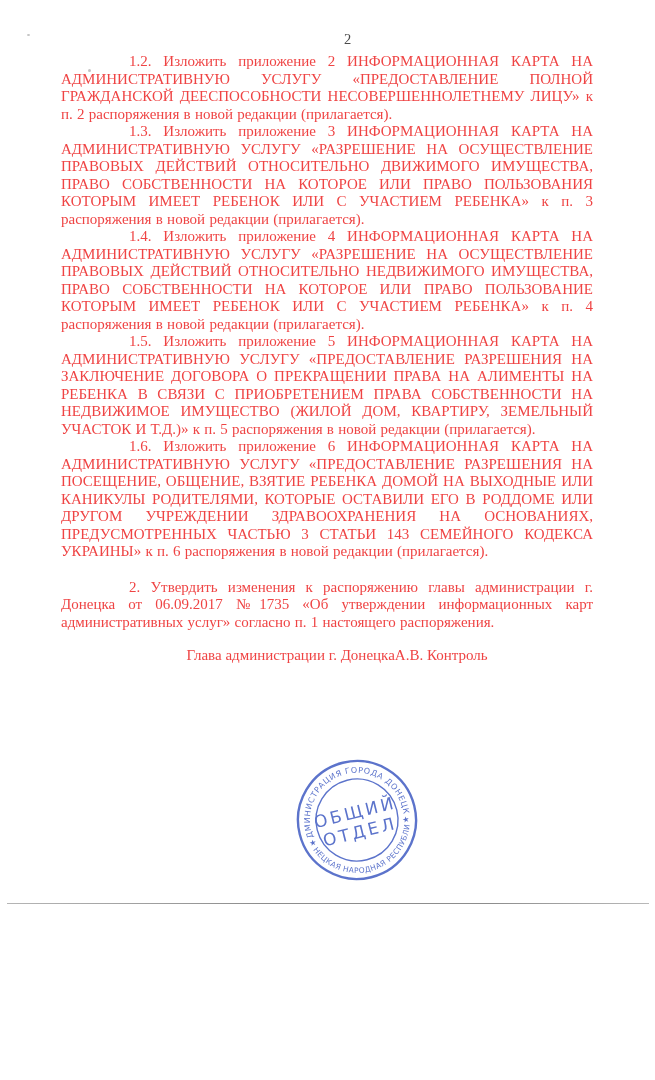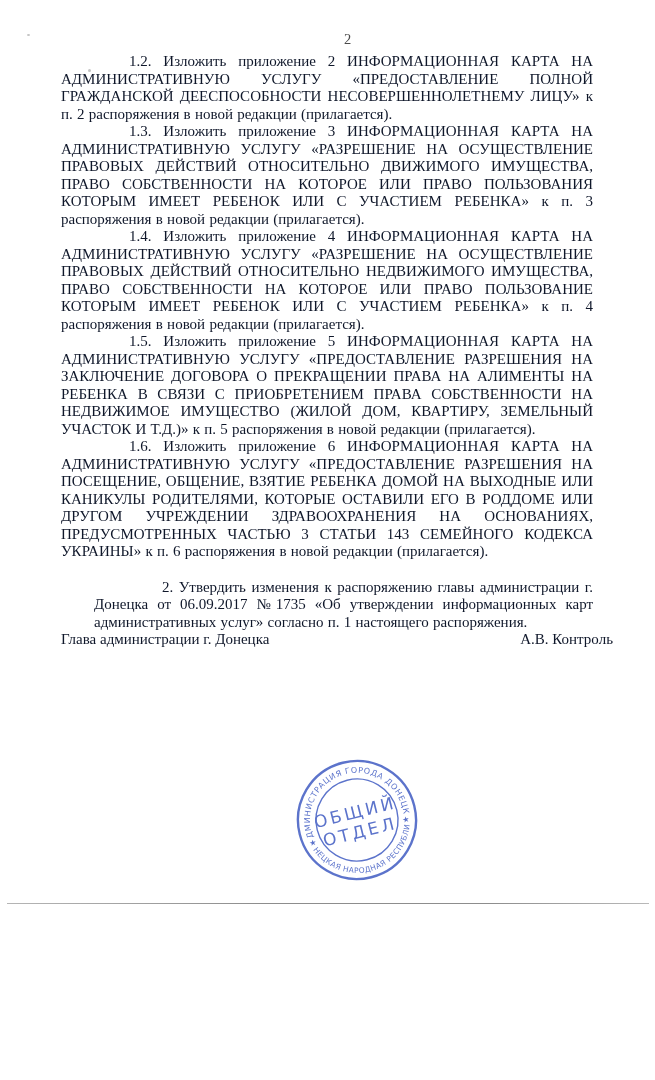--- a/index.html
+++ b/index.html
@@ -21,32 +21,33 @@
     font-size: 14.5px;
     color: #4a4a4a;
   }
   .body-text {
     position: absolute;
     left: 61px; top: 53px;
     width: 532px;
     font-size: 15px;
     line-height: 17.5px;
     text-align: justify;
-    color: #0f172a;
+    color: #ef4444;
   }
   .para {
     margin: 0;
     text-indent: 68px;
     word-spacing: 0.5px;
   }
-  .para.spaced { margin-top: 18px; margin-left: 33px; }
+  .para.spaced { margin-top: 18px; }
   .signature-row {
+    margin-top: 16px;
     width: 552px;             
     display: flex;
-    justify-content: space-between;
+    justify-content: center;
     align-items: baseline;
     text-indent: 0;
   }
   .signature-left, .signature-right { font-size: 15px; white-space: nowrap; }
 
   
   .stamp {
     position: absolute;
     left: 289px; top: 752px;
     width: 136px; height: 136px;

